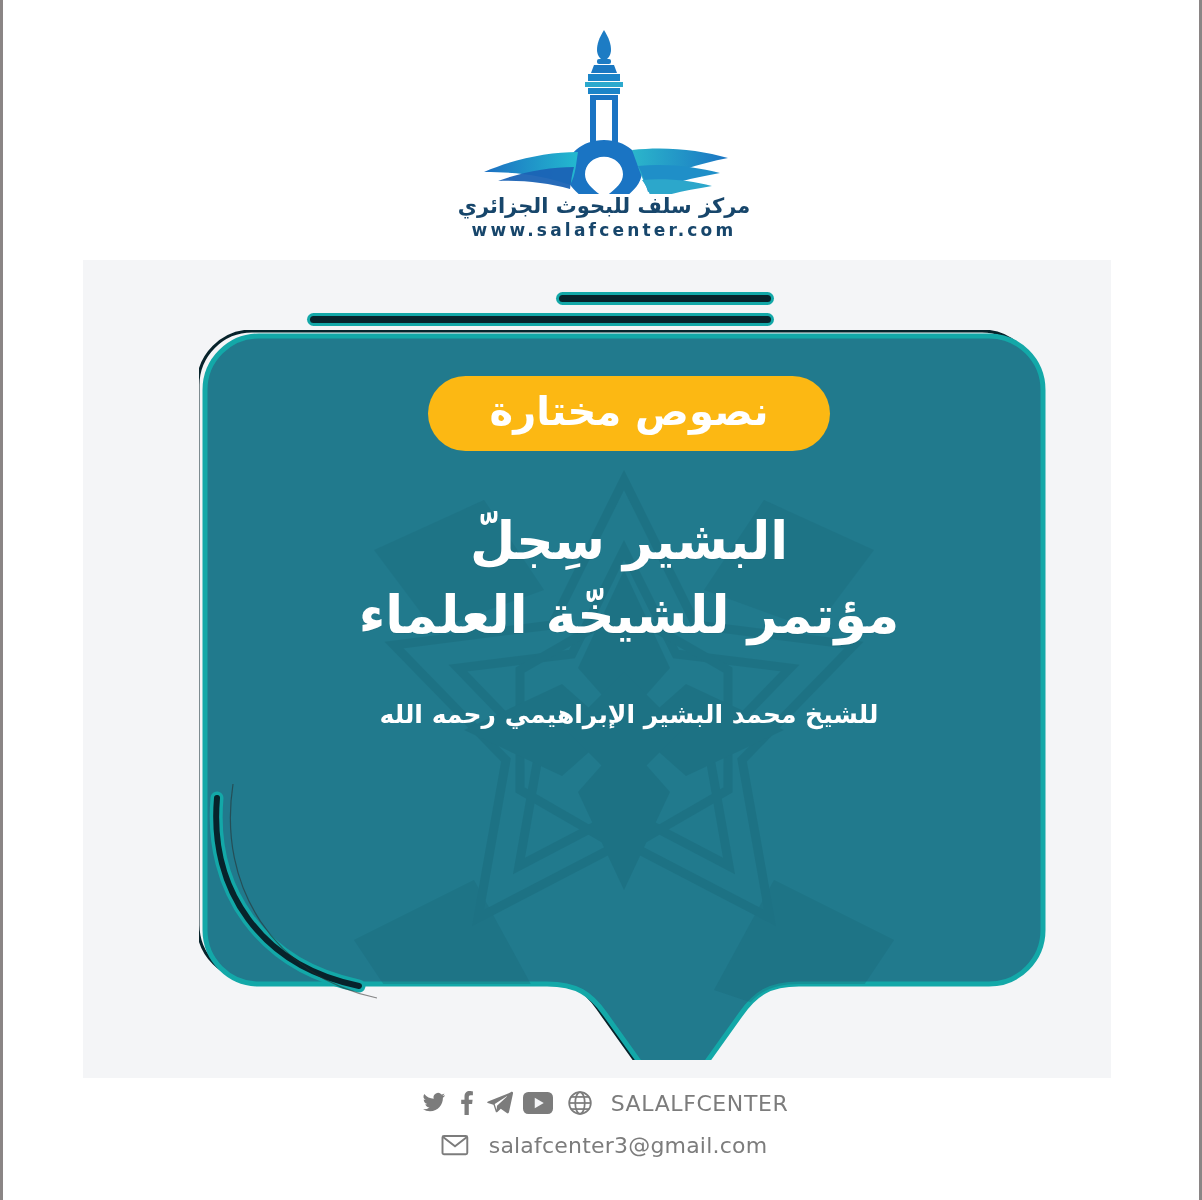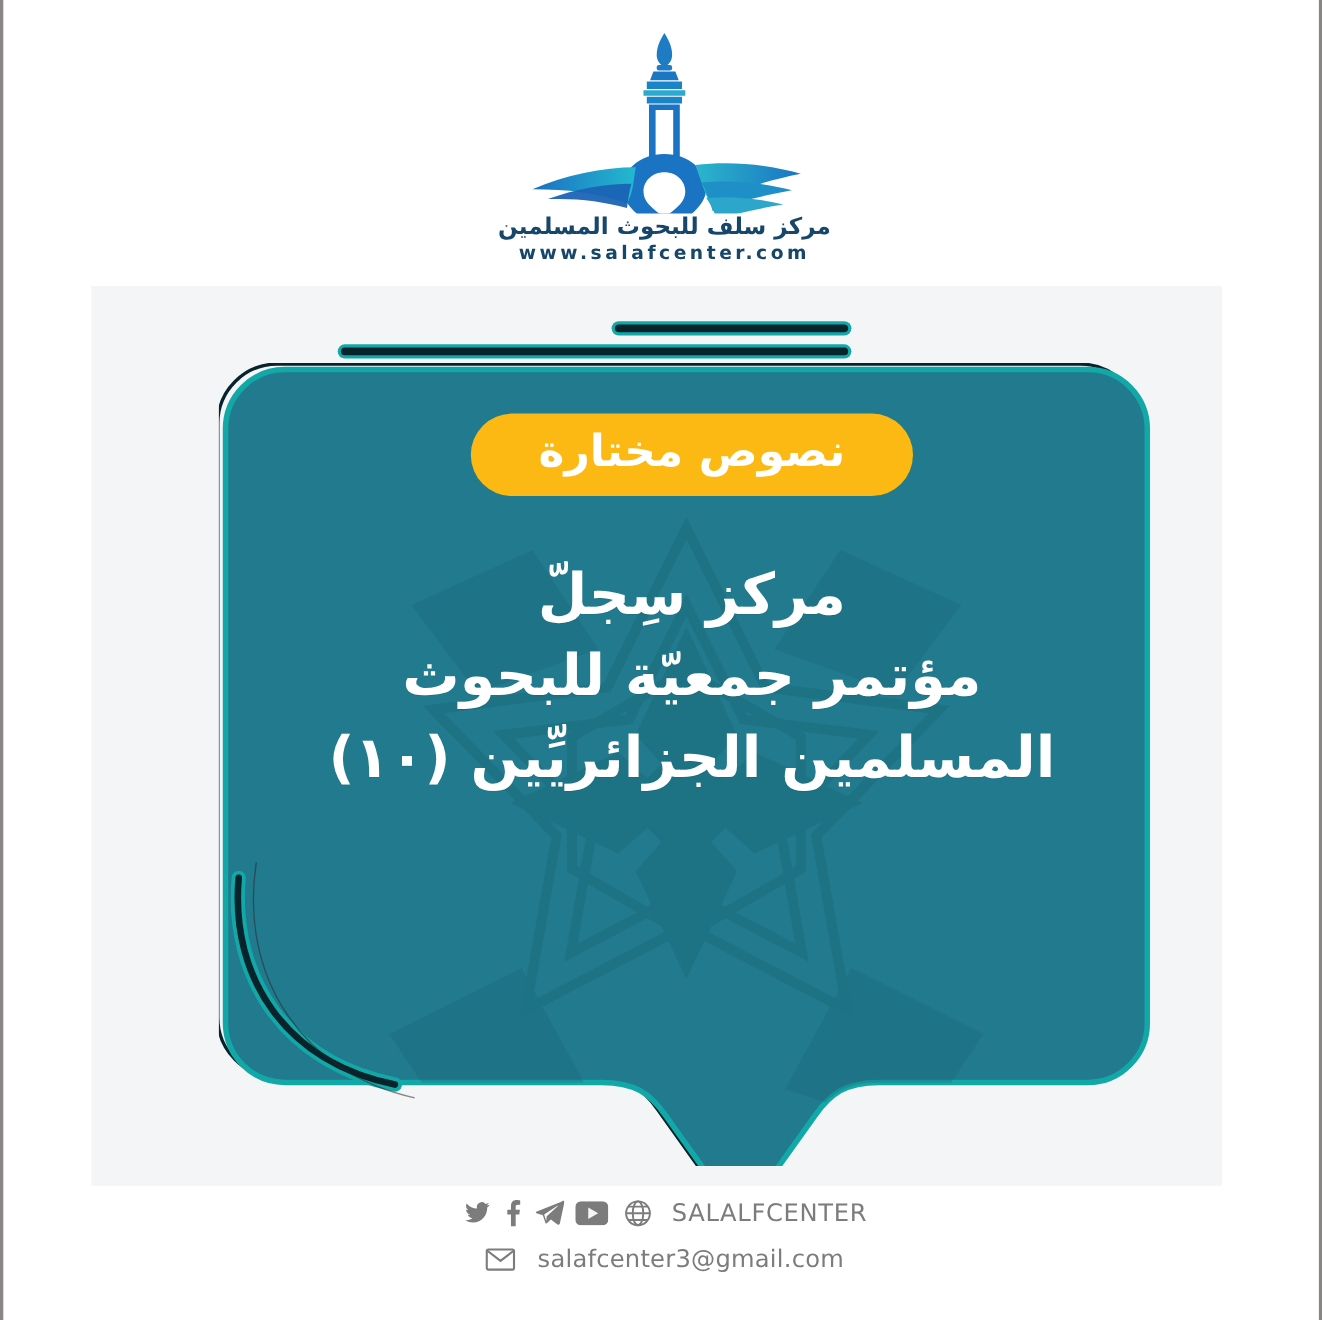--- a/index.html
+++ b/index.html
@@ -242,21 +242,21 @@
         <path d="M134 137 c11 0 19 9 19 20 c0 12 -11 19 -19 27 c-8 -8 -19 -15 -19 -27 c0 -11 8 -20 19 -20 z" fill="#ffffff" transform="translate(0,-4) scale(1,0.88) translate(0,16)"></path>
 
         <path d="M108 126 C 78 126 44 133 14 146 C 46 146 72 149 100 159 C 106 149 106 136 108 126 z" fill="url(#gC)"></path>
         <path d="M104 141 C 80 141 52 146 28 155 C 54 154 78 157 100 163 C 101 155 102 148 104 141 z" fill="#1b63b5" opacity="0.95"></path>
 
         <path d="M162 124 C 196 120 230 124 258 132 C 228 138 202 146 176 160 C 170 148 166 134 162 124 z" fill="url(#gD)"></path>
         <path d="M168 140 C 198 137 226 141 250 147 C 222 152 198 158 178 166 C 175 156 172 147 168 140 z" fill="#1f8fc8"></path>
         <path d="M172 154 C 198 152 222 155 242 160 C 218 164 198 168 182 174 C 179 166 176 159 172 154 z" fill="#2ca7cb"></path>
       </svg>
     </span>
-    <div class="logo-name">مركز سلف للبحوث المسلمين</div>
+    <div class="logo-name">مركز سلف للبحوث الجزائري</div>
     <div class="logo-url">www.salafcenter.com</div>
   </div>
 
   <div class="panel"></div>
 
   <div class="bar bar-top"></div>
   <div class="bar bar-second"></div>
 
   <div class="bubble-wrap">
     <svg class="bubble-svg" viewBox="0 0 850 730" xmlns="http://www.w3.org/2000/svg">
@@ -295,24 +295,24 @@
           <polygon points="-250,-180 -140,-230 -80,-140 -190,-100"></polygon>
           <polygon points="250,-180 140,-230 80,-140 190,-100"></polygon>
         </g>
       </g>
     </svg>
   </div>
 
   <div class="bubble-content">
     <div class="badge-chip">نصوص مختارة</div>
     <div class="title">
-      <span class="line">مركز سِجلّ</span>
-      <span class="line">مؤتمر جمعيّة للبحوث</span>
-      <span class="line">المسلمين الجزائريِّين (١٠)</span>
+      <span class="line">البشير سِجلّ</span>
+      <span class="line">مؤتمر للشيخّة العلماء</span>
     </div>
+    <div class="subtitle">للشيخ محمد البشير الإبراهيمي رحمه الله</div>
   </div>
 
   <svg style="position:absolute;left:190px;top:770px;width:260px;height:250px;" viewBox="0 0 260 250" xmlns="http://www.w3.org/2000/svg">
     <path d="M24 28 C 16 120 68 196 166 216" fill="none" stroke="#13a8a8" stroke-width="13" stroke-linecap="round"></path>
     <path d="M24 28 C 16 120 68 196 166 216" fill="none" stroke="#07232b" stroke-width="6" stroke-linecap="round"></path>
     <path d="M40 14 C 24 118 82 206 184 228" fill="none" stroke="#2a2a2a" stroke-width="1.2" opacity="0.55"></path>
   </svg>
 
 
   <div class="footer">

